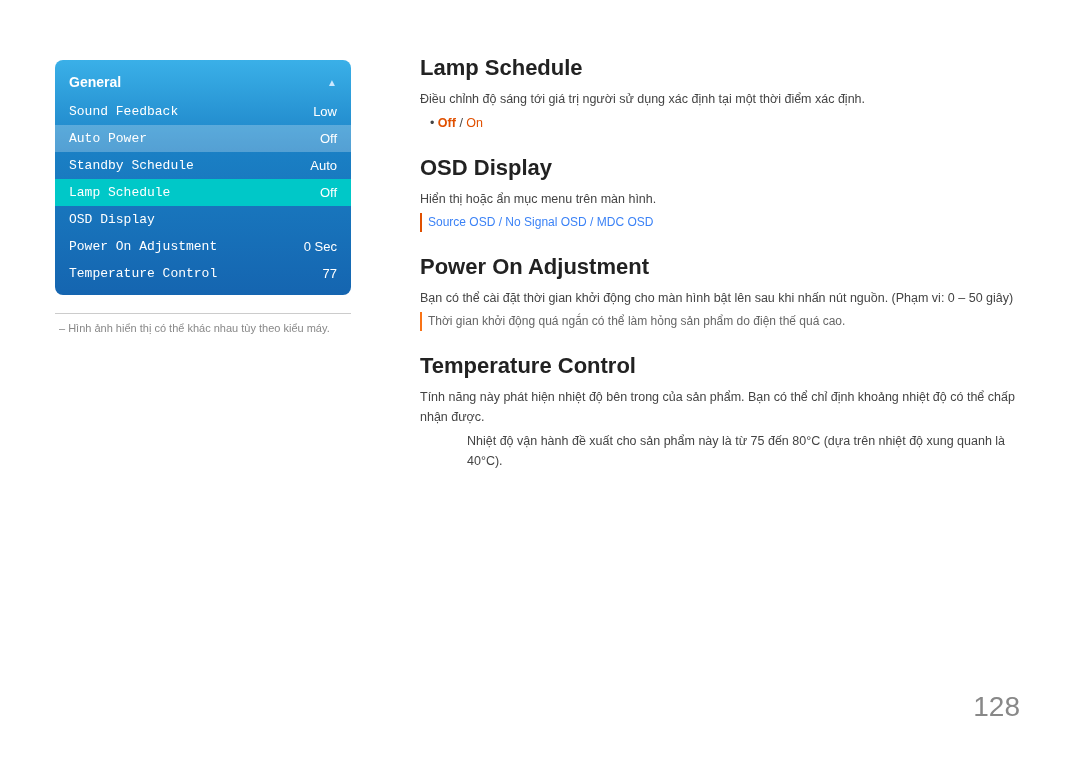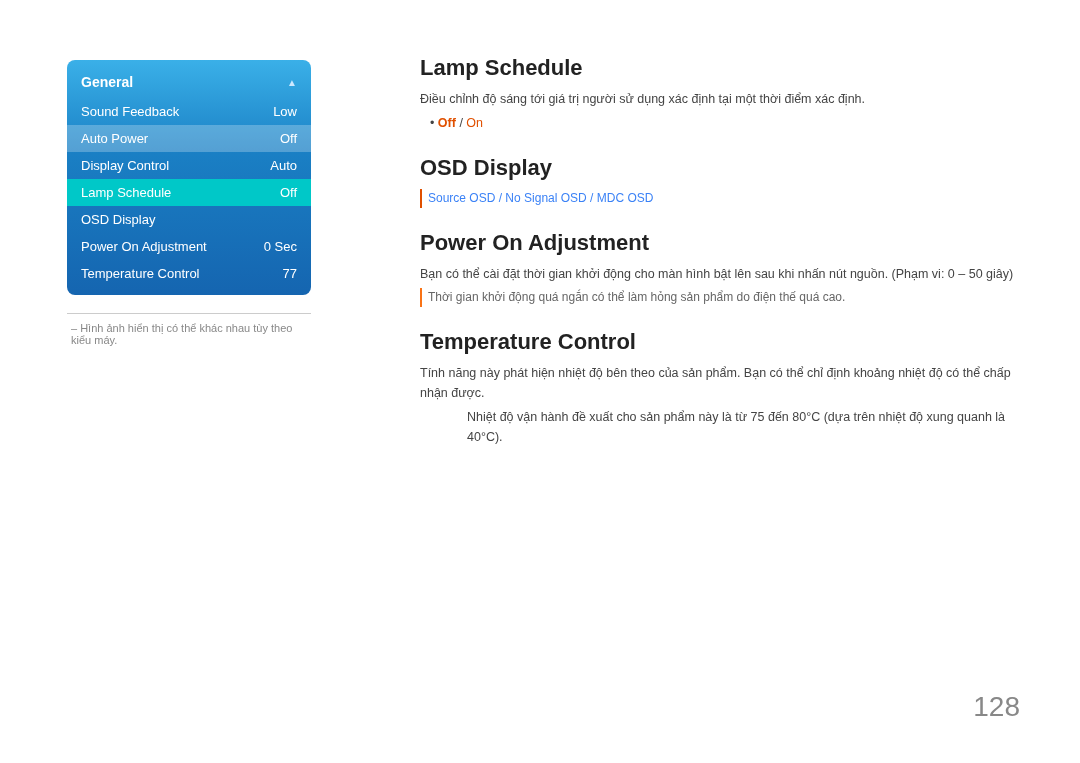--- a/index.html
+++ b/index.html
@@ -10,22 +10,21 @@
       font-family: 'Arial', sans-serif;
       position: relative;
       overflow: hidden;
     }
 
     
     .left-panel {
       position: absolute;
       top: 60px;
       left: 55px;
-      width: 244px;
-      margin-left: 12px;
+      width: 296px;
     }
 
     .menu-box {
       background: linear-gradient(180deg, #3ab0e8 0%, #1a7fc4 40%, #1565b0 100%);
       border-radius: 8px;
       padding: 8px 0;
       overflow: hidden;
     }
 
     .menu-header {
@@ -57,20 +56,21 @@
       background: rgba(255,255,255,0.25);
       text-align: right;
     }
 
     .menu-item.active-cyan {
       background: #00c8c8;
     }
 
     .menu-item .item-label {
       color: #ffffff;
+      font-family: Liberation Mono, monospace;
     }
 
     .menu-item .item-value {
       color: #ffffff;
       font-size: 13px;
     }
 
     .footnote {
       margin-top: 18px;
       padding-left: 4px;
@@ -166,21 +166,21 @@
       <span class="item-label">Sound Feedback</span>
       <span class="item-value">Low</span>
     </div>
 
     <div class="menu-item active-blue">
       <span class="item-label">Auto Power</span>
       <span class="item-value">Off</span>
     </div>
 
     <div class="menu-item">
-      <span class="item-label">Display Control</span>
+      <span class="item-label">Standby Schedule</span>
       <span class="item-value">Auto</span>
     </div>
 
     <div class="menu-item active-cyan">
       <span class="item-label">Lamp Schedule</span>
       <span class="item-value">Off</span>
     </div>
 
     <div class="menu-item">
       <span class="item-label">OSD Display</span>
@@ -211,35 +211,36 @@
         <li>
           <span class="highlight-off">Off</span> / <span class="highlight-on">On</span>
         </li>
       </ul>
     </div>
   </div>
 
   <div class="section">
     <div class="section-title">OSD Display</div>
     <div class="section-body">
+      <span>Hiển thị hoặc ẩn mục menu trên màn hình.</span>
       <div class="dash-note">Source OSD / No Signal OSD / MDC OSD</div>
     </div>
   </div>
 
   <div class="section">
     <div class="section-title">Power On Adjustment</div>
     <div class="section-body">
       <span>Bạn có thể cài đặt thời gian khởi động cho màn hình bật lên sau khi nhấn nút nguồn. (Phạm vi: 0 – 50 giây)</span>
       <div class="dash-note-gray">Thời gian khởi động quá ngắn có thể làm hỏng sản phẩm do điện thế quá cao.</div>
     </div>
   </div>
 
   <div class="section">
     <div class="section-title">Temperature Control</div>
     <div class="section-body">
-      <div>Tính năng này phát hiện nhiệt độ bên theo của sản phẩm. Bạn có thể chỉ định khoảng nhiệt độ có thể chấp nhận được.</div>
+      <div>Tính năng này phát hiện nhiệt độ bên trong của sản phẩm. Bạn có thể chỉ định khoảng nhiệt độ có thể chấp nhận được.</div>
       <div style="margin-top:4px;margin-left:47px;">Nhiệt độ vận hành đề xuất cho sản phẩm này là từ 75 đến 80°C (dựa trên nhiệt độ xung quanh là 40°C).</div>
     </div>
   </div>
 
 </div>
 
 <div class="page-number">128</div>
 
 </body></html>

